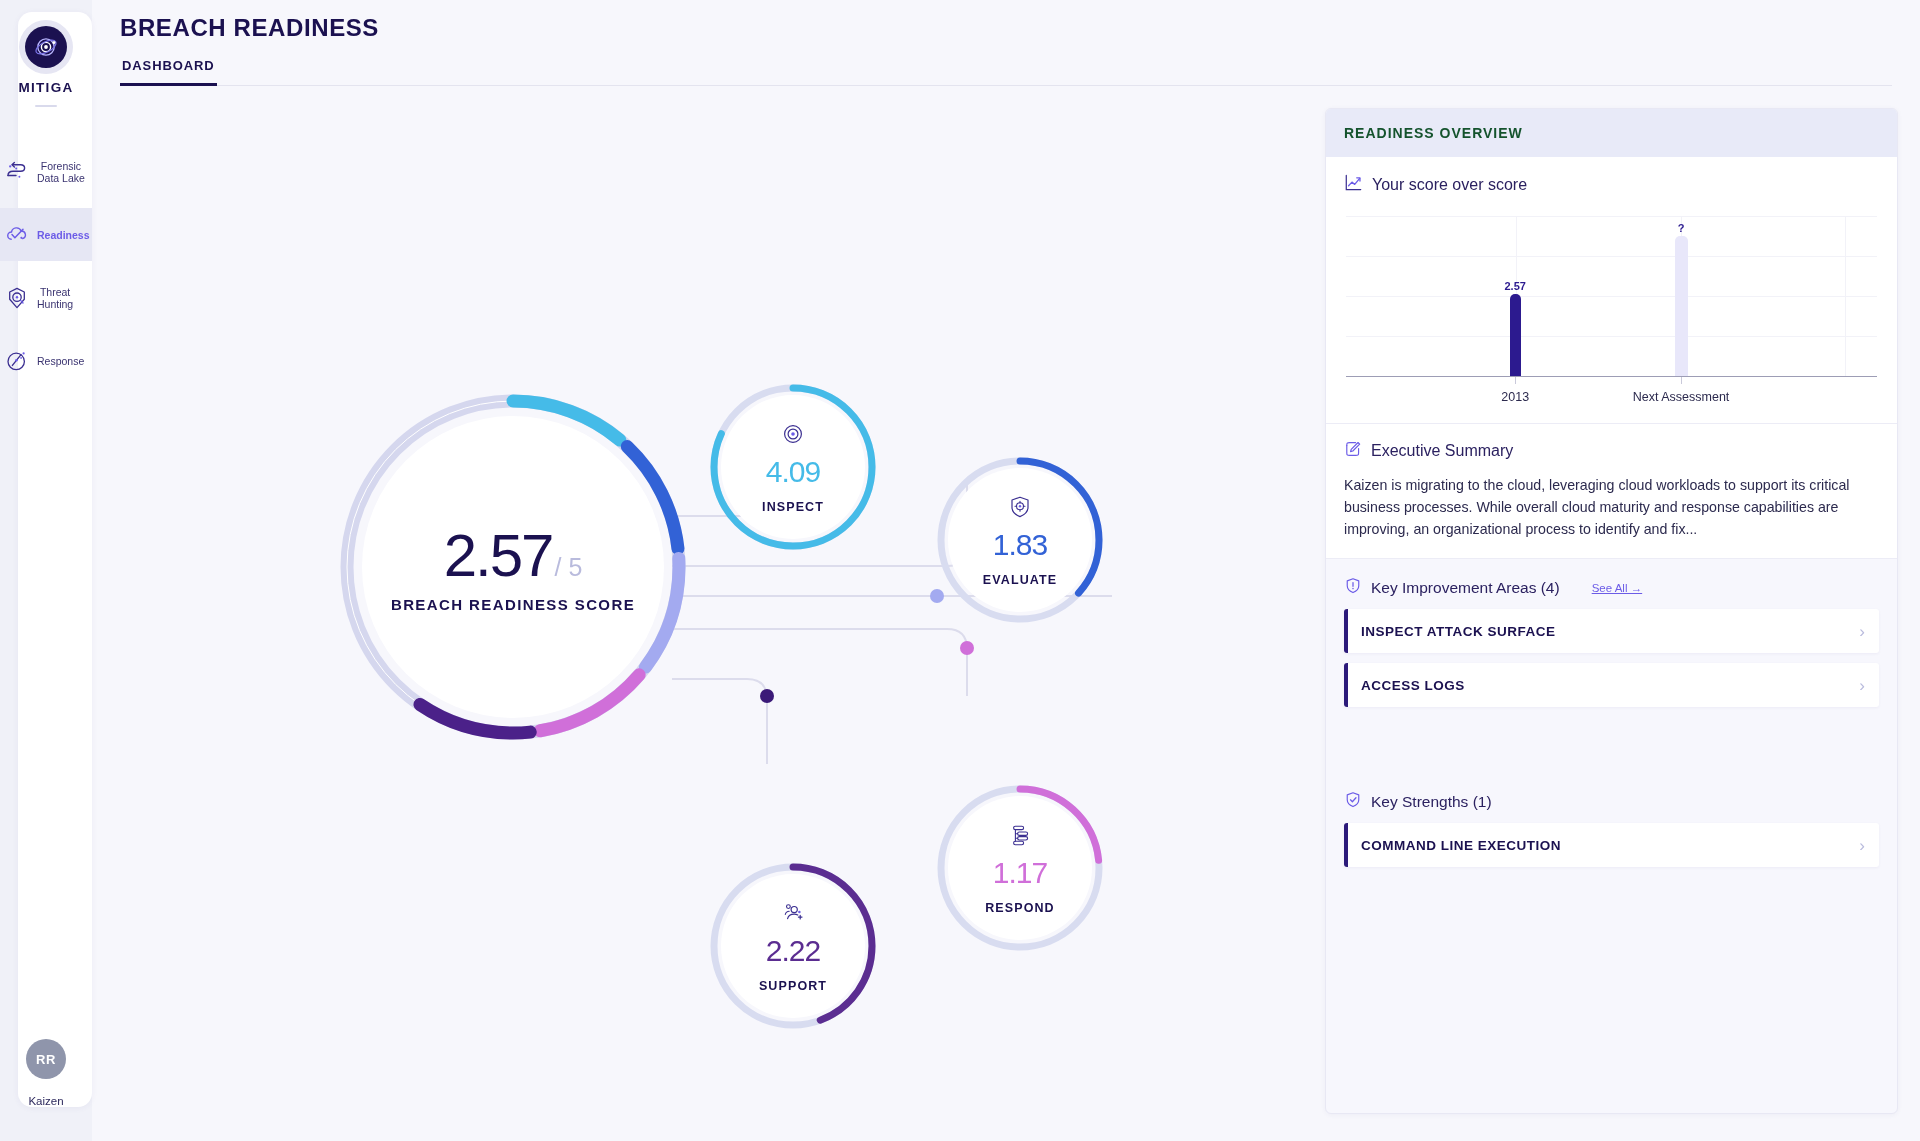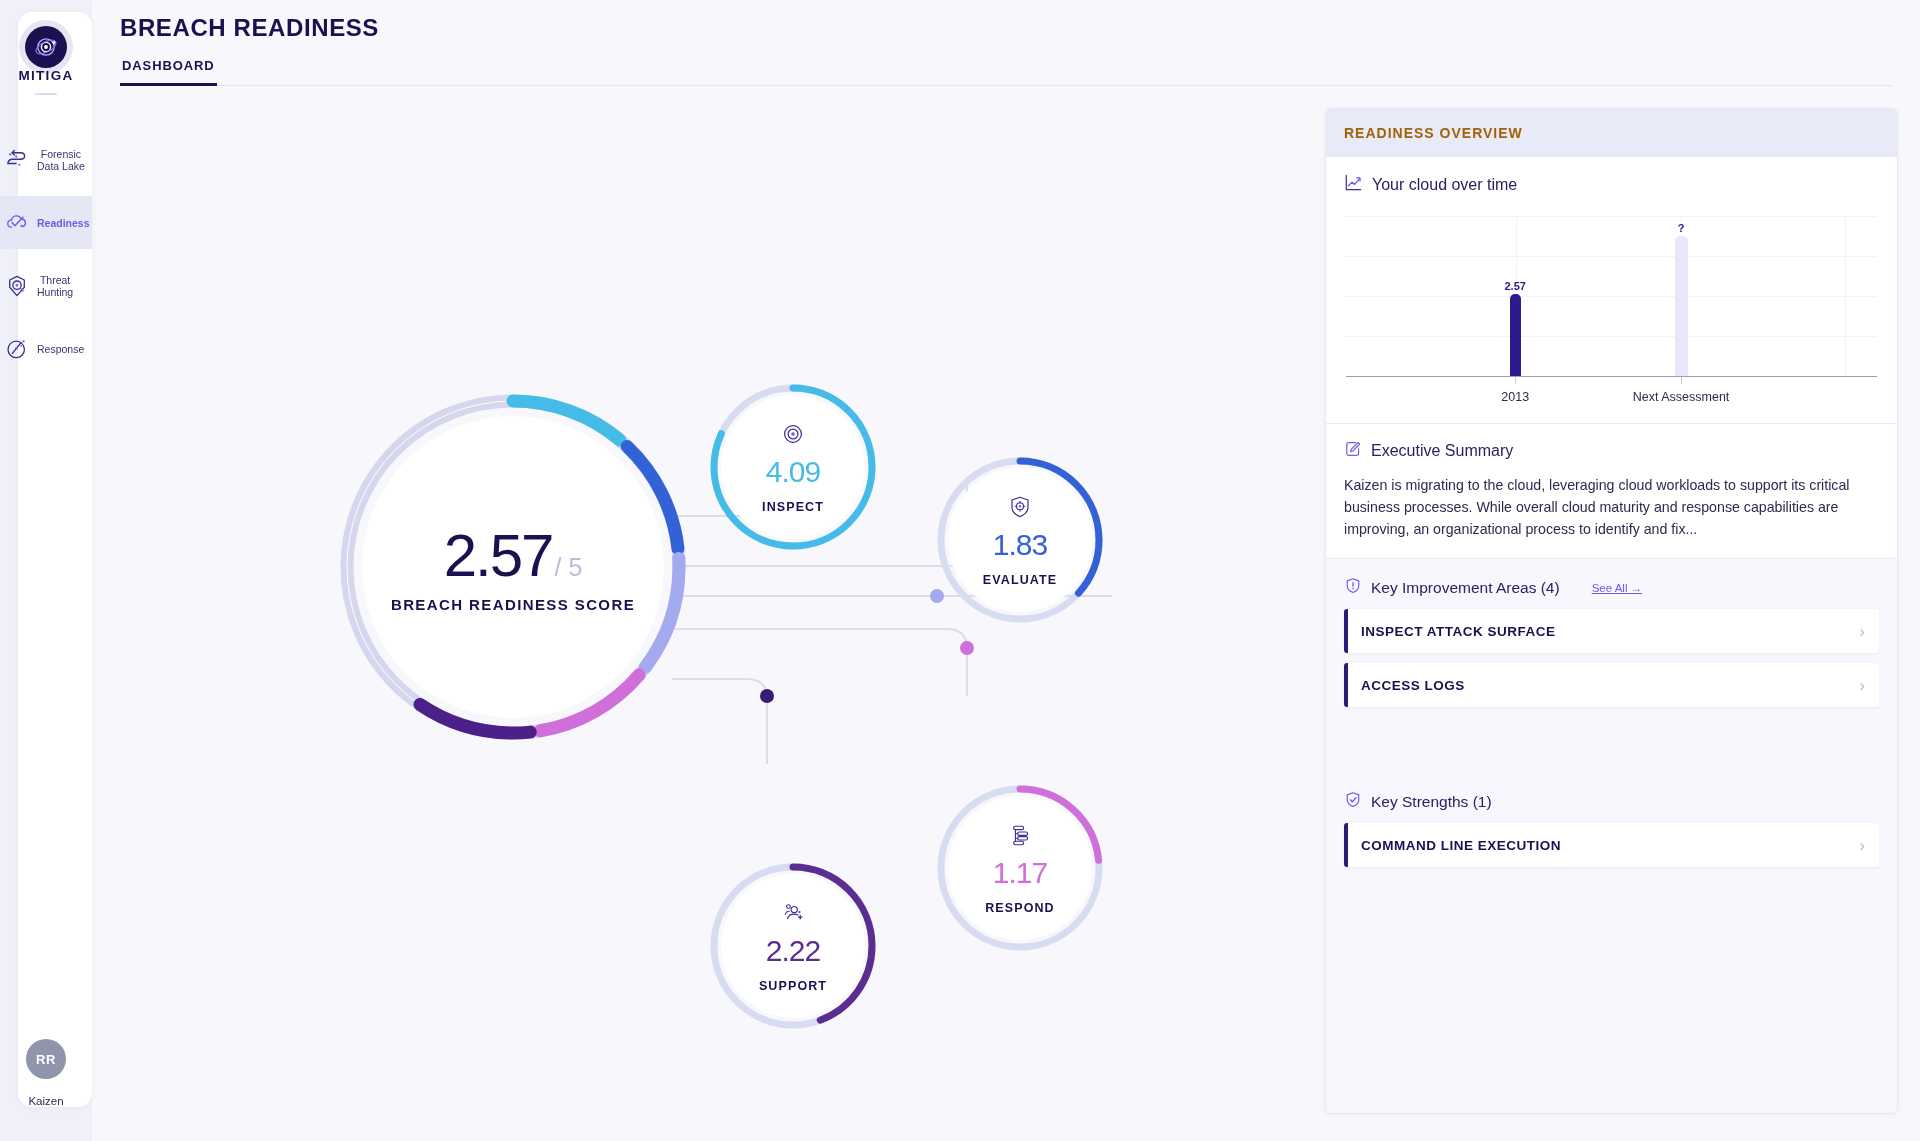--- a/index.html
+++ b/index.html
@@ -27,20 +27,21 @@
   }
   .sb-inner { position: relative; z-index: 3; width: 92px; display:flex; flex-direction:column; align-items:center; }
   .logo-wrap { margin-top: 26px; display:flex; flex-direction:column; align-items:center; }
   .logo-circle {
     width: 42px; height: 42px; border-radius: 50%;
     background: #1b1150;
     display: flex; align-items: center; justify-content: center;
     box-shadow: 0 0 0 6px #e6e6f3;
   }
   .brand {
+    margin-top: 12px;
     font-size: 13.5px; letter-spacing: 1.3px; font-weight: 700; color: #1b1150;
   }
   .brand-rule { margin-top: 10px; width: 22px; height: 2px; background: #d9daec; border-radius: 2px;}
 
   .nav { margin-top: 38px; width: 92px; }
   .nav-item {
     width: 92px; padding: 14px 4px 13px; margin-bottom: 10px;
     display:flex; flex-direction: row; align-items:center; gap:7px;
     cursor: pointer; position: relative;
   }
@@ -105,21 +106,21 @@
     width: 573px; height: 1006px;
     background: #f7f7fd;
     border: 1px solid #e8e8f4;
     border-radius: 6px;
     box-shadow: 0 1px 5px rgba(60,50,130,.05);
     overflow: hidden;
   }
   .panel-head {
     height: 48px; background: #e8eaf8;
     display:flex; align-items:center; padding: 0 18px;
-    font-size: 14px; font-weight: 700; letter-spacing: 1px; color: #a16207;
+    font-size: 14px; font-weight: 700; letter-spacing: 1px; color: #14532d;
   }
   .card {
     background:#fff; margin: 0; padding: 16px 18px 10px;
     border-bottom: 1px solid #ececf6;
   }
   .card-title {
     display:flex; align-items:center; gap:9px;
     font-size: 16px; color:#2b2160; font-weight: 400;
   }
   .sec-title {
@@ -401,21 +402,21 @@
 
       <div class="card">
         <div class="card-title">
           <span>
             <svg width="19" height="19" viewBox="0 0 20 20" fill="none">
               <path d="M2.4 2.6v14.8h15.2" stroke="#3b2f91" stroke-width="1.3" stroke-linecap="round"></path>
               <path d="M4.8 13.4 8.4 9.6l2.9 2.4 5.2-6.3" stroke="#6c5ce7" stroke-width="1.4" stroke-linecap="round" stroke-linejoin="round"></path>
               <path d="M13.4 5.1h3.4v3.3" stroke="#6c5ce7" stroke-width="1.4" stroke-linecap="round" stroke-linejoin="round"></path>
             </svg>
           </span>
-          <span>Your cloud over time</span>
+          <span>Your score over score</span>
         </div>
 
         <div class="chart-box">
           <div class="chart-grid">
             <div class="gl" style="top:0px"></div>
             <div class="gl" style="top:40px"></div>
             <div class="gl" style="top:80px"></div>
             <div class="gl" style="top:120px"></div>
             <div class="gl" style="top:160px"></div>
             <div class="vl" style="left:32%"></div>

